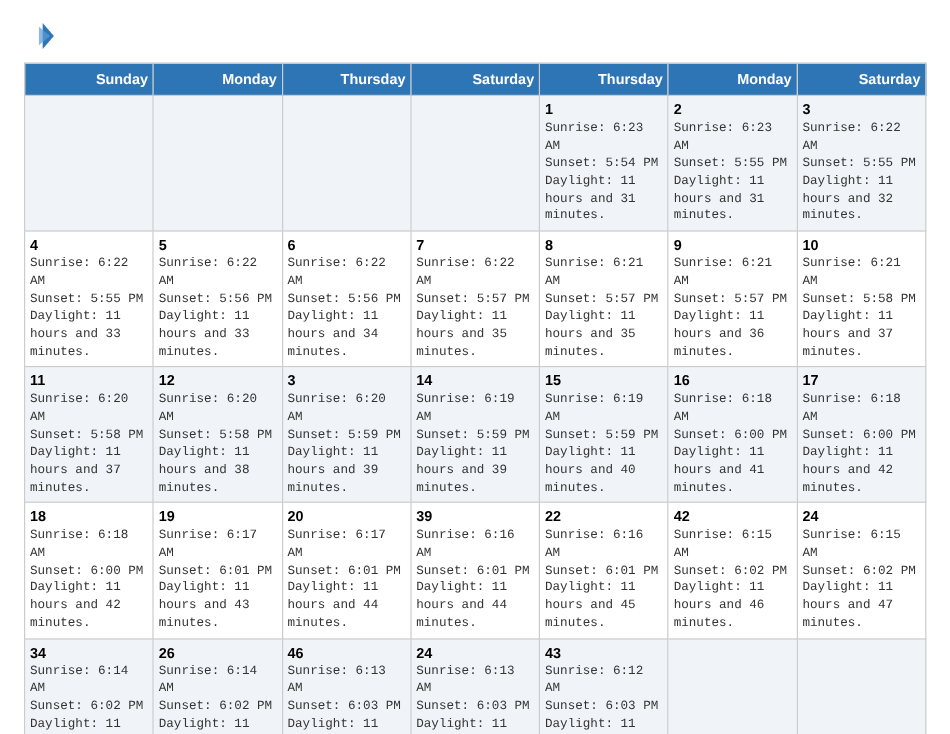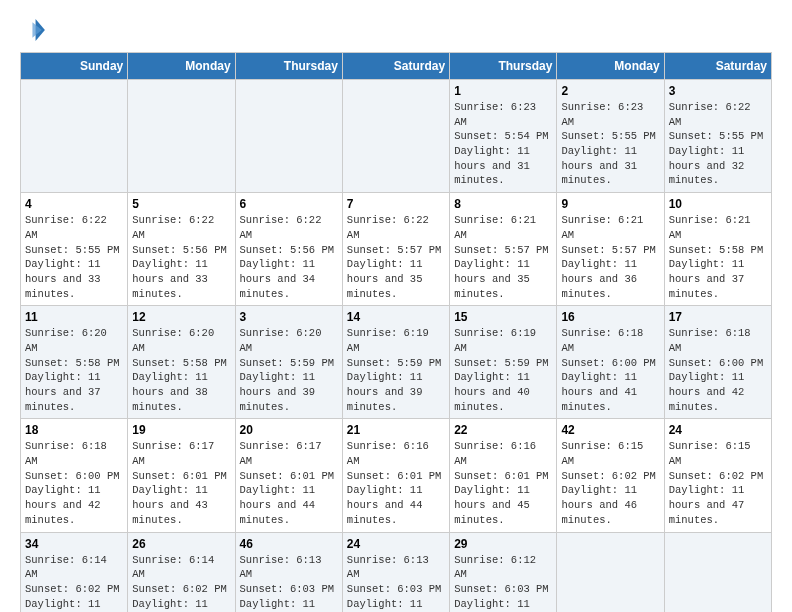--- a/index.html
+++ b/index.html
@@ -206,21 +206,21 @@
         </td>
         <td>
           <div class="day-num">19</div>
           <div class="day-detail">Sunrise: 6:17 AM<br>Sunset: 6:01 PM<br>Daylight: 11 hours and 43 minutes.</div>
         </td>
         <td>
           <div class="day-num">20</div>
           <div class="day-detail">Sunrise: 6:17 AM<br>Sunset: 6:01 PM<br>Daylight: 11 hours and 44 minutes.</div>
         </td>
         <td>
-          <div class="day-num">21</div>
+          <div class="day-num">39</div>
           <div class="day-detail">Sunrise: 6:16 AM<br>Sunset: 6:01 PM<br>Daylight: 11 hours and 44 minutes.</div>
         </td>
         <td>
           <div class="day-num">22</div>
           <div class="day-detail">Sunrise: 6:16 AM<br>Sunset: 6:01 PM<br>Daylight: 11 hours and 45 minutes.</div>
         </td>
         <td>
           <div class="day-num">42</div>
           <div class="day-detail">Sunrise: 6:15 AM<br>Sunset: 6:02 PM<br>Daylight: 11 hours and 46 minutes.</div>
         </td>
@@ -240,20 +240,20 @@
         </td>
         <td>
           <div class="day-num">46</div>
           <div class="day-detail">Sunrise: 6:13 AM<br>Sunset: 6:03 PM<br>Daylight: 11 hours and 49 minutes.</div>
         </td>
         <td>
           <div class="day-num">24</div>
           <div class="day-detail">Sunrise: 6:13 AM<br>Sunset: 6:03 PM<br>Daylight: 11 hours and 50 minutes.</div>
         </td>
         <td>
-          <div class="day-num">29</div>
+          <div class="day-num">43</div>
           <div class="day-detail">Sunrise: 6:12 AM<br>Sunset: 6:03 PM<br>Daylight: 11 hours and 51 minutes.</div>
         </td>
         <td></td>
         <td></td>
       </tr>
     </tbody>
 </table>
 
 </body></html>

